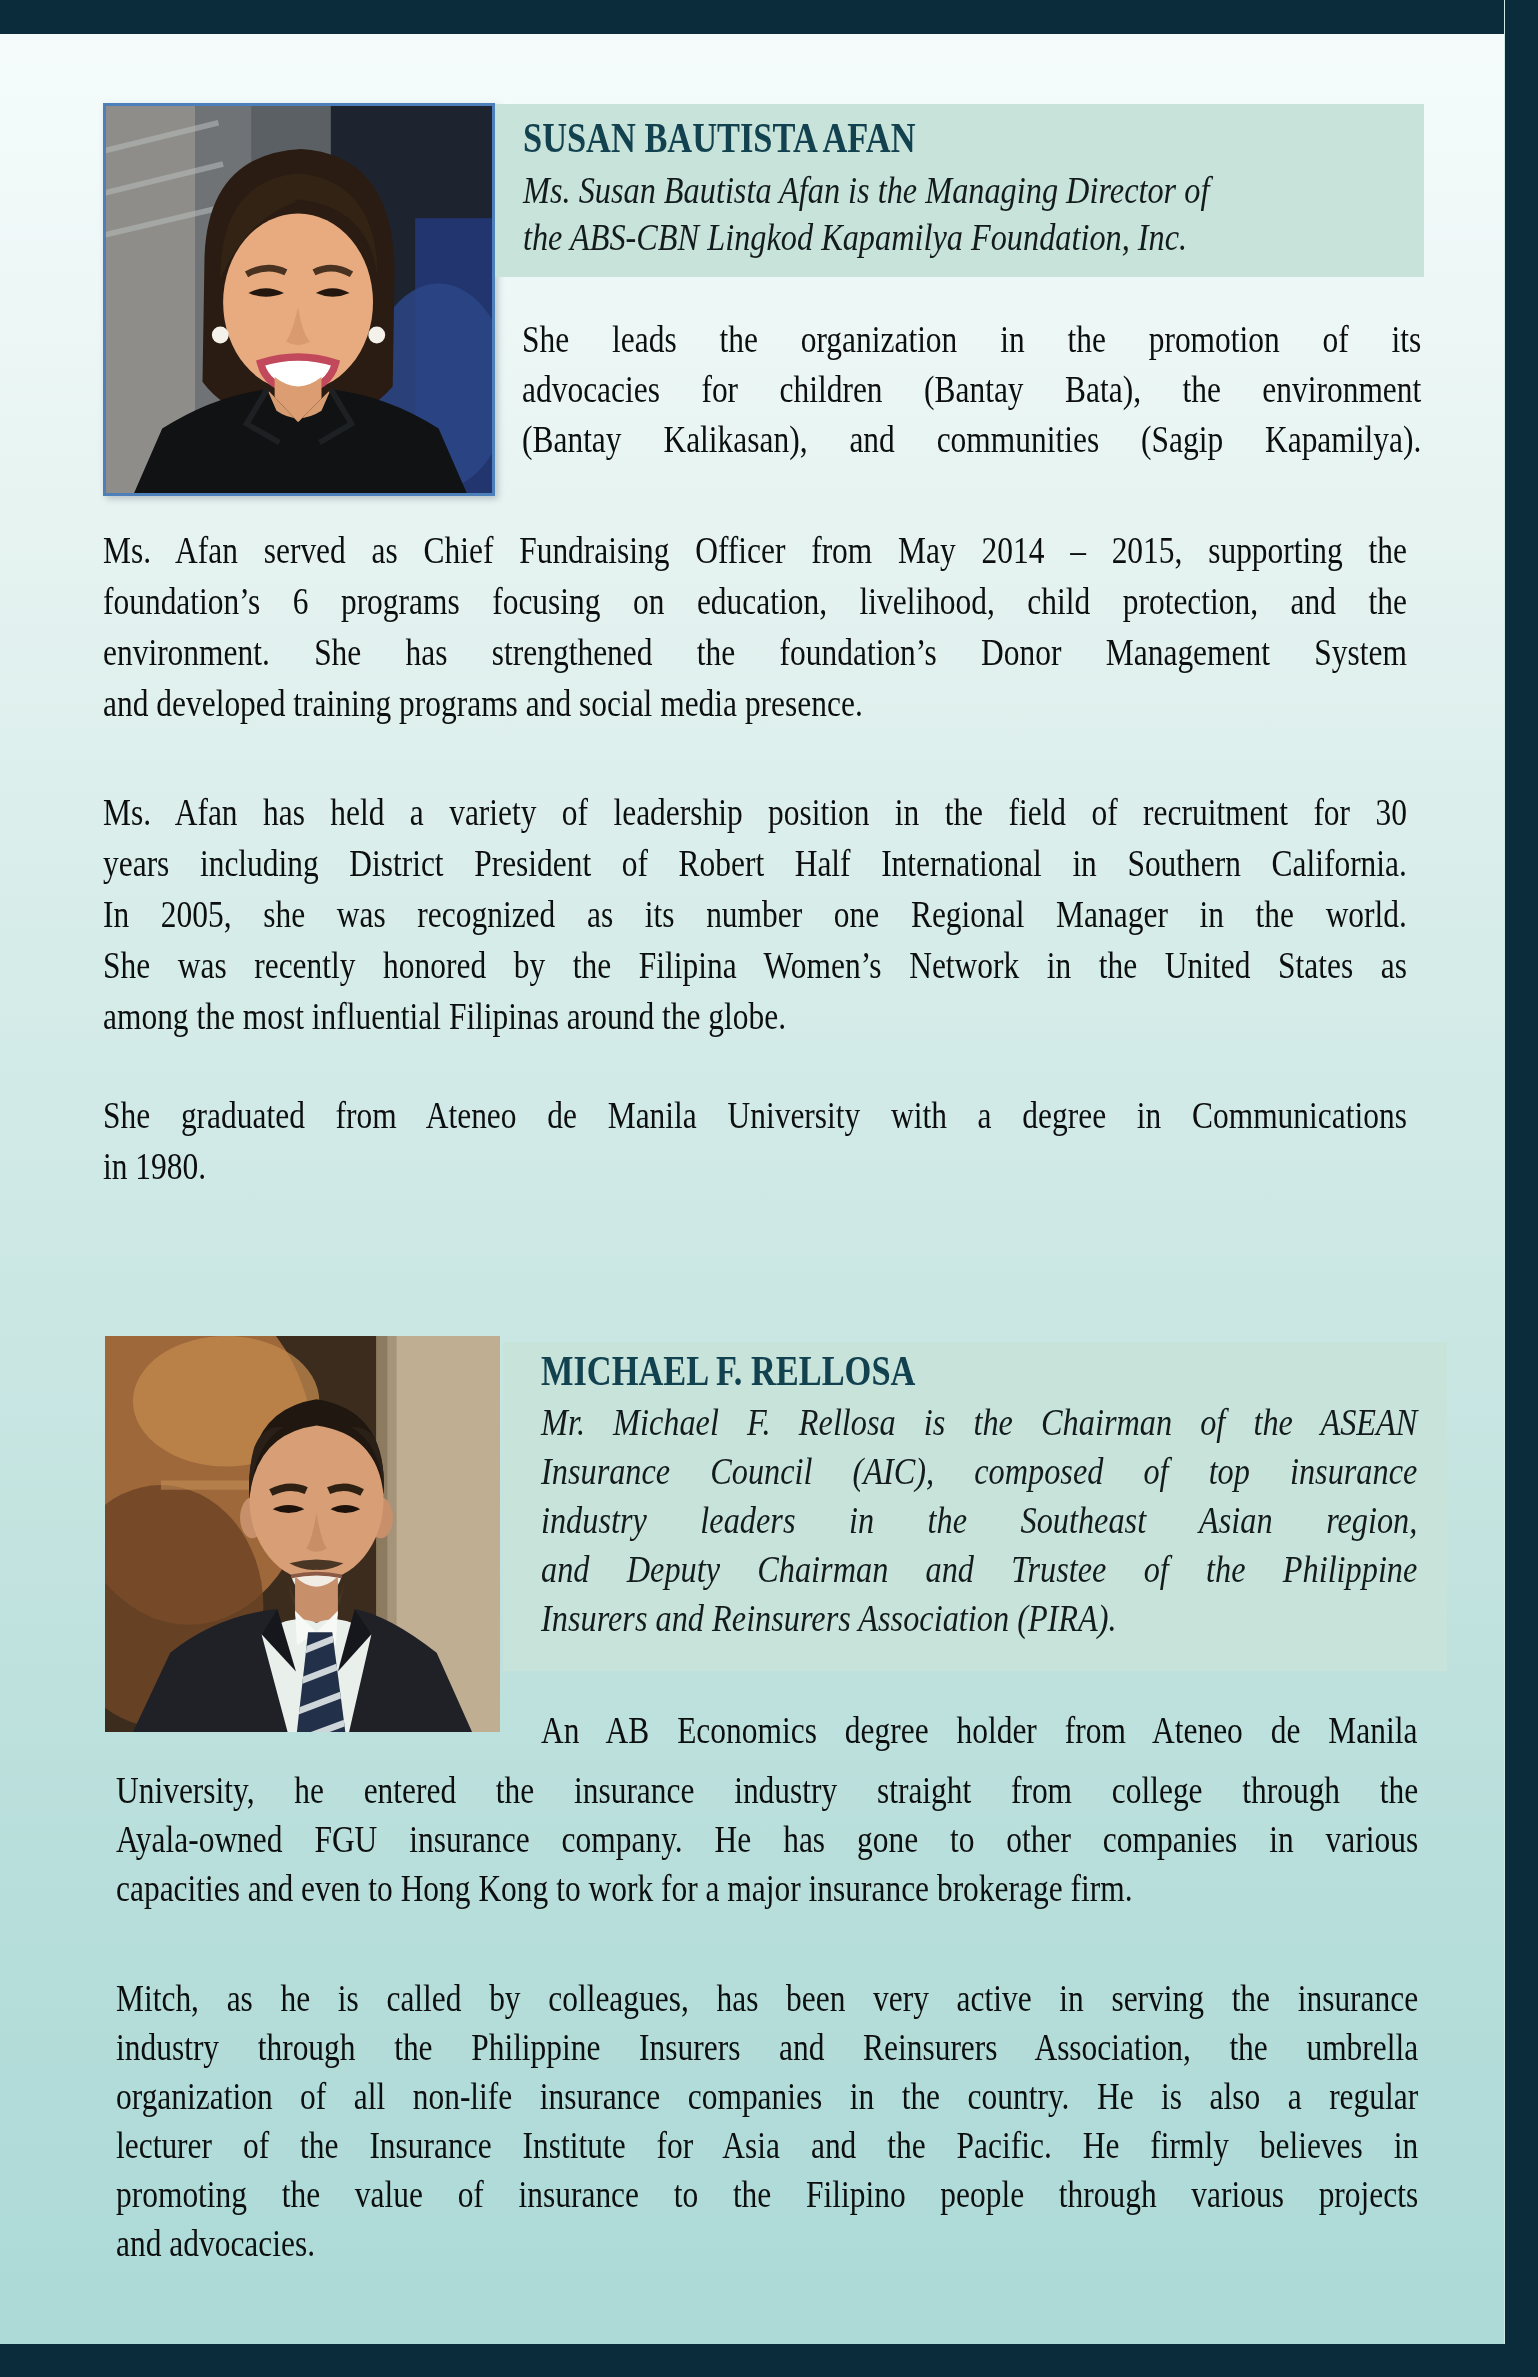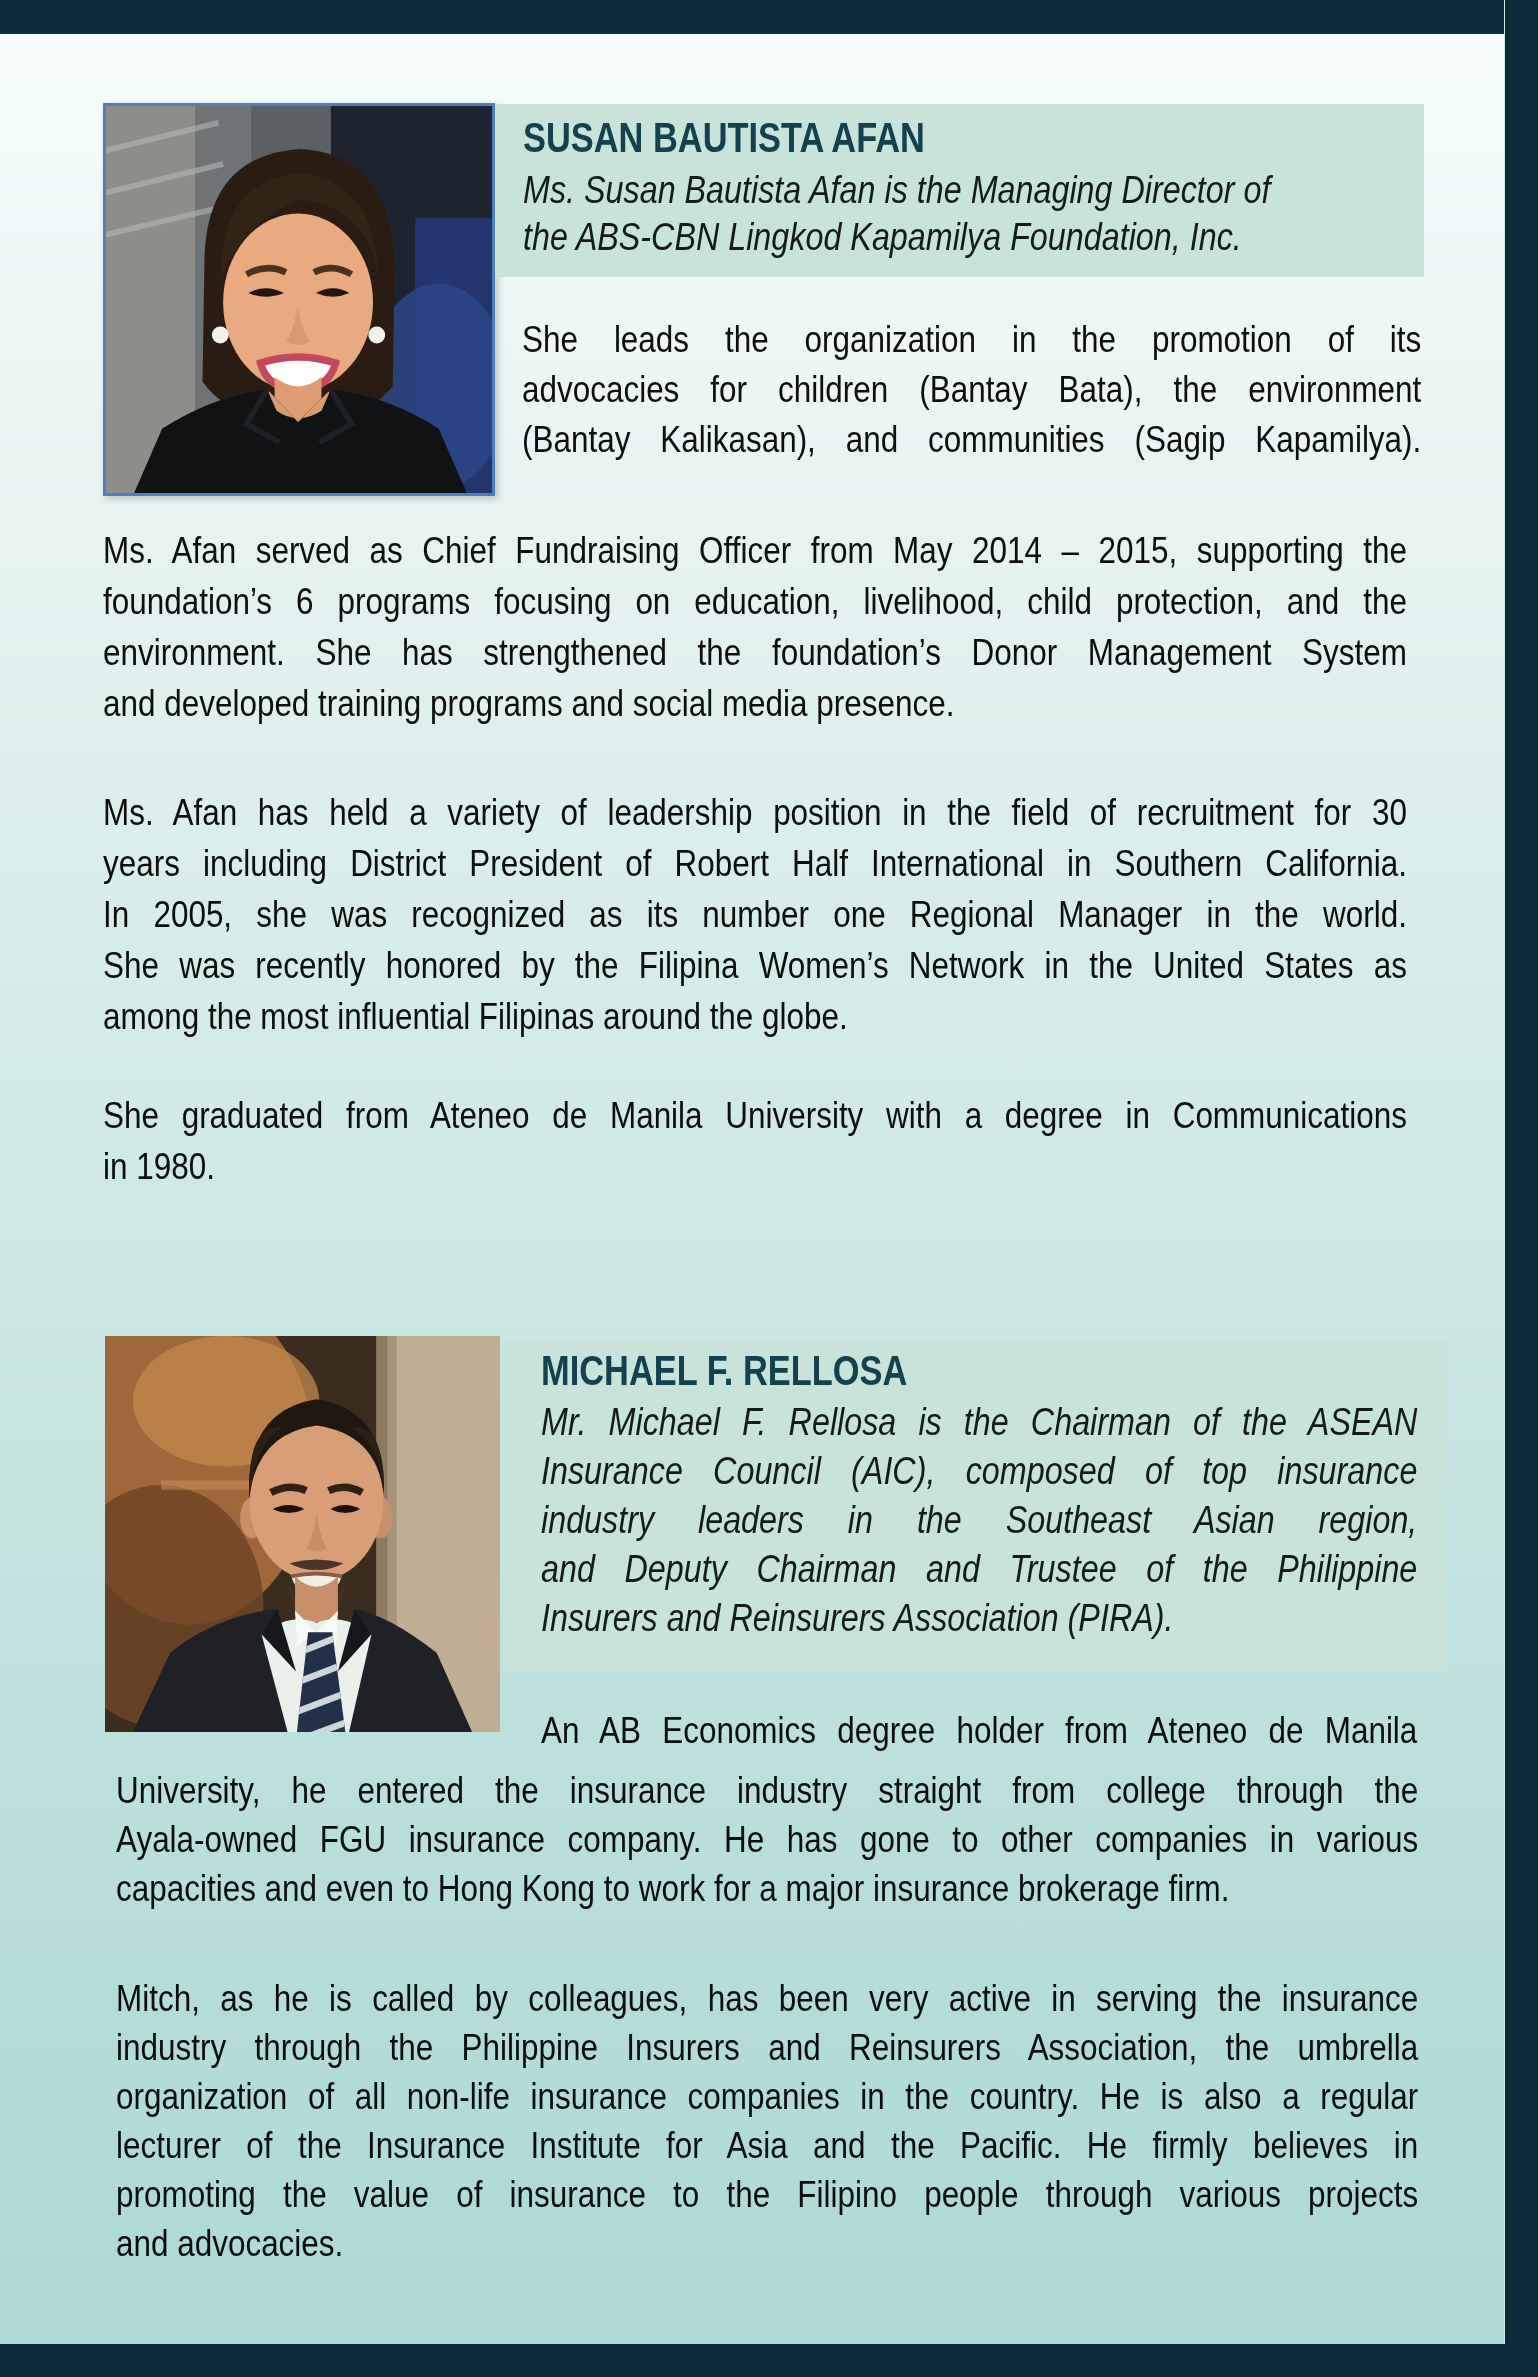--- a/index.html
+++ b/index.html
@@ -5,21 +5,21 @@
   html,body{margin:0;padding:0;background:#e7eeee;}
   .page{
     position:relative;
     width:1538px;height:2377px;
     background:linear-gradient(180deg,
       #f6fbfb 0%, #f2fafa 6%,
       #e6f3f1 22%, #d8edea 38%,
       #cde8e5 52%, #c2e3df 66%,
       #b7dedb 80%, #abd9d6 100%);
     overflow:hidden;
-    font-family:Liberation Sans, sans-serif;
+    font-family:Liberation Serif, serif;
   }
   .bar{position:absolute;background:#0b2d3b;}
   .bar-top{left:0;top:0;width:1538px;height:34px;}
   .bar-bottom{left:0;top:2344px;width:1538px;height:34px;}
   .bar-right{left:1504px;top:0;width:34px;height:2377px;border-left:1.9px solid #cfe9e7;}
 
   .photo{position:absolute;overflow:hidden;}
   .photo svg{display:block;width:100%;height:100%;}
   .photo-1{
     left:103px;top:103px;width:392px;height:393px;

